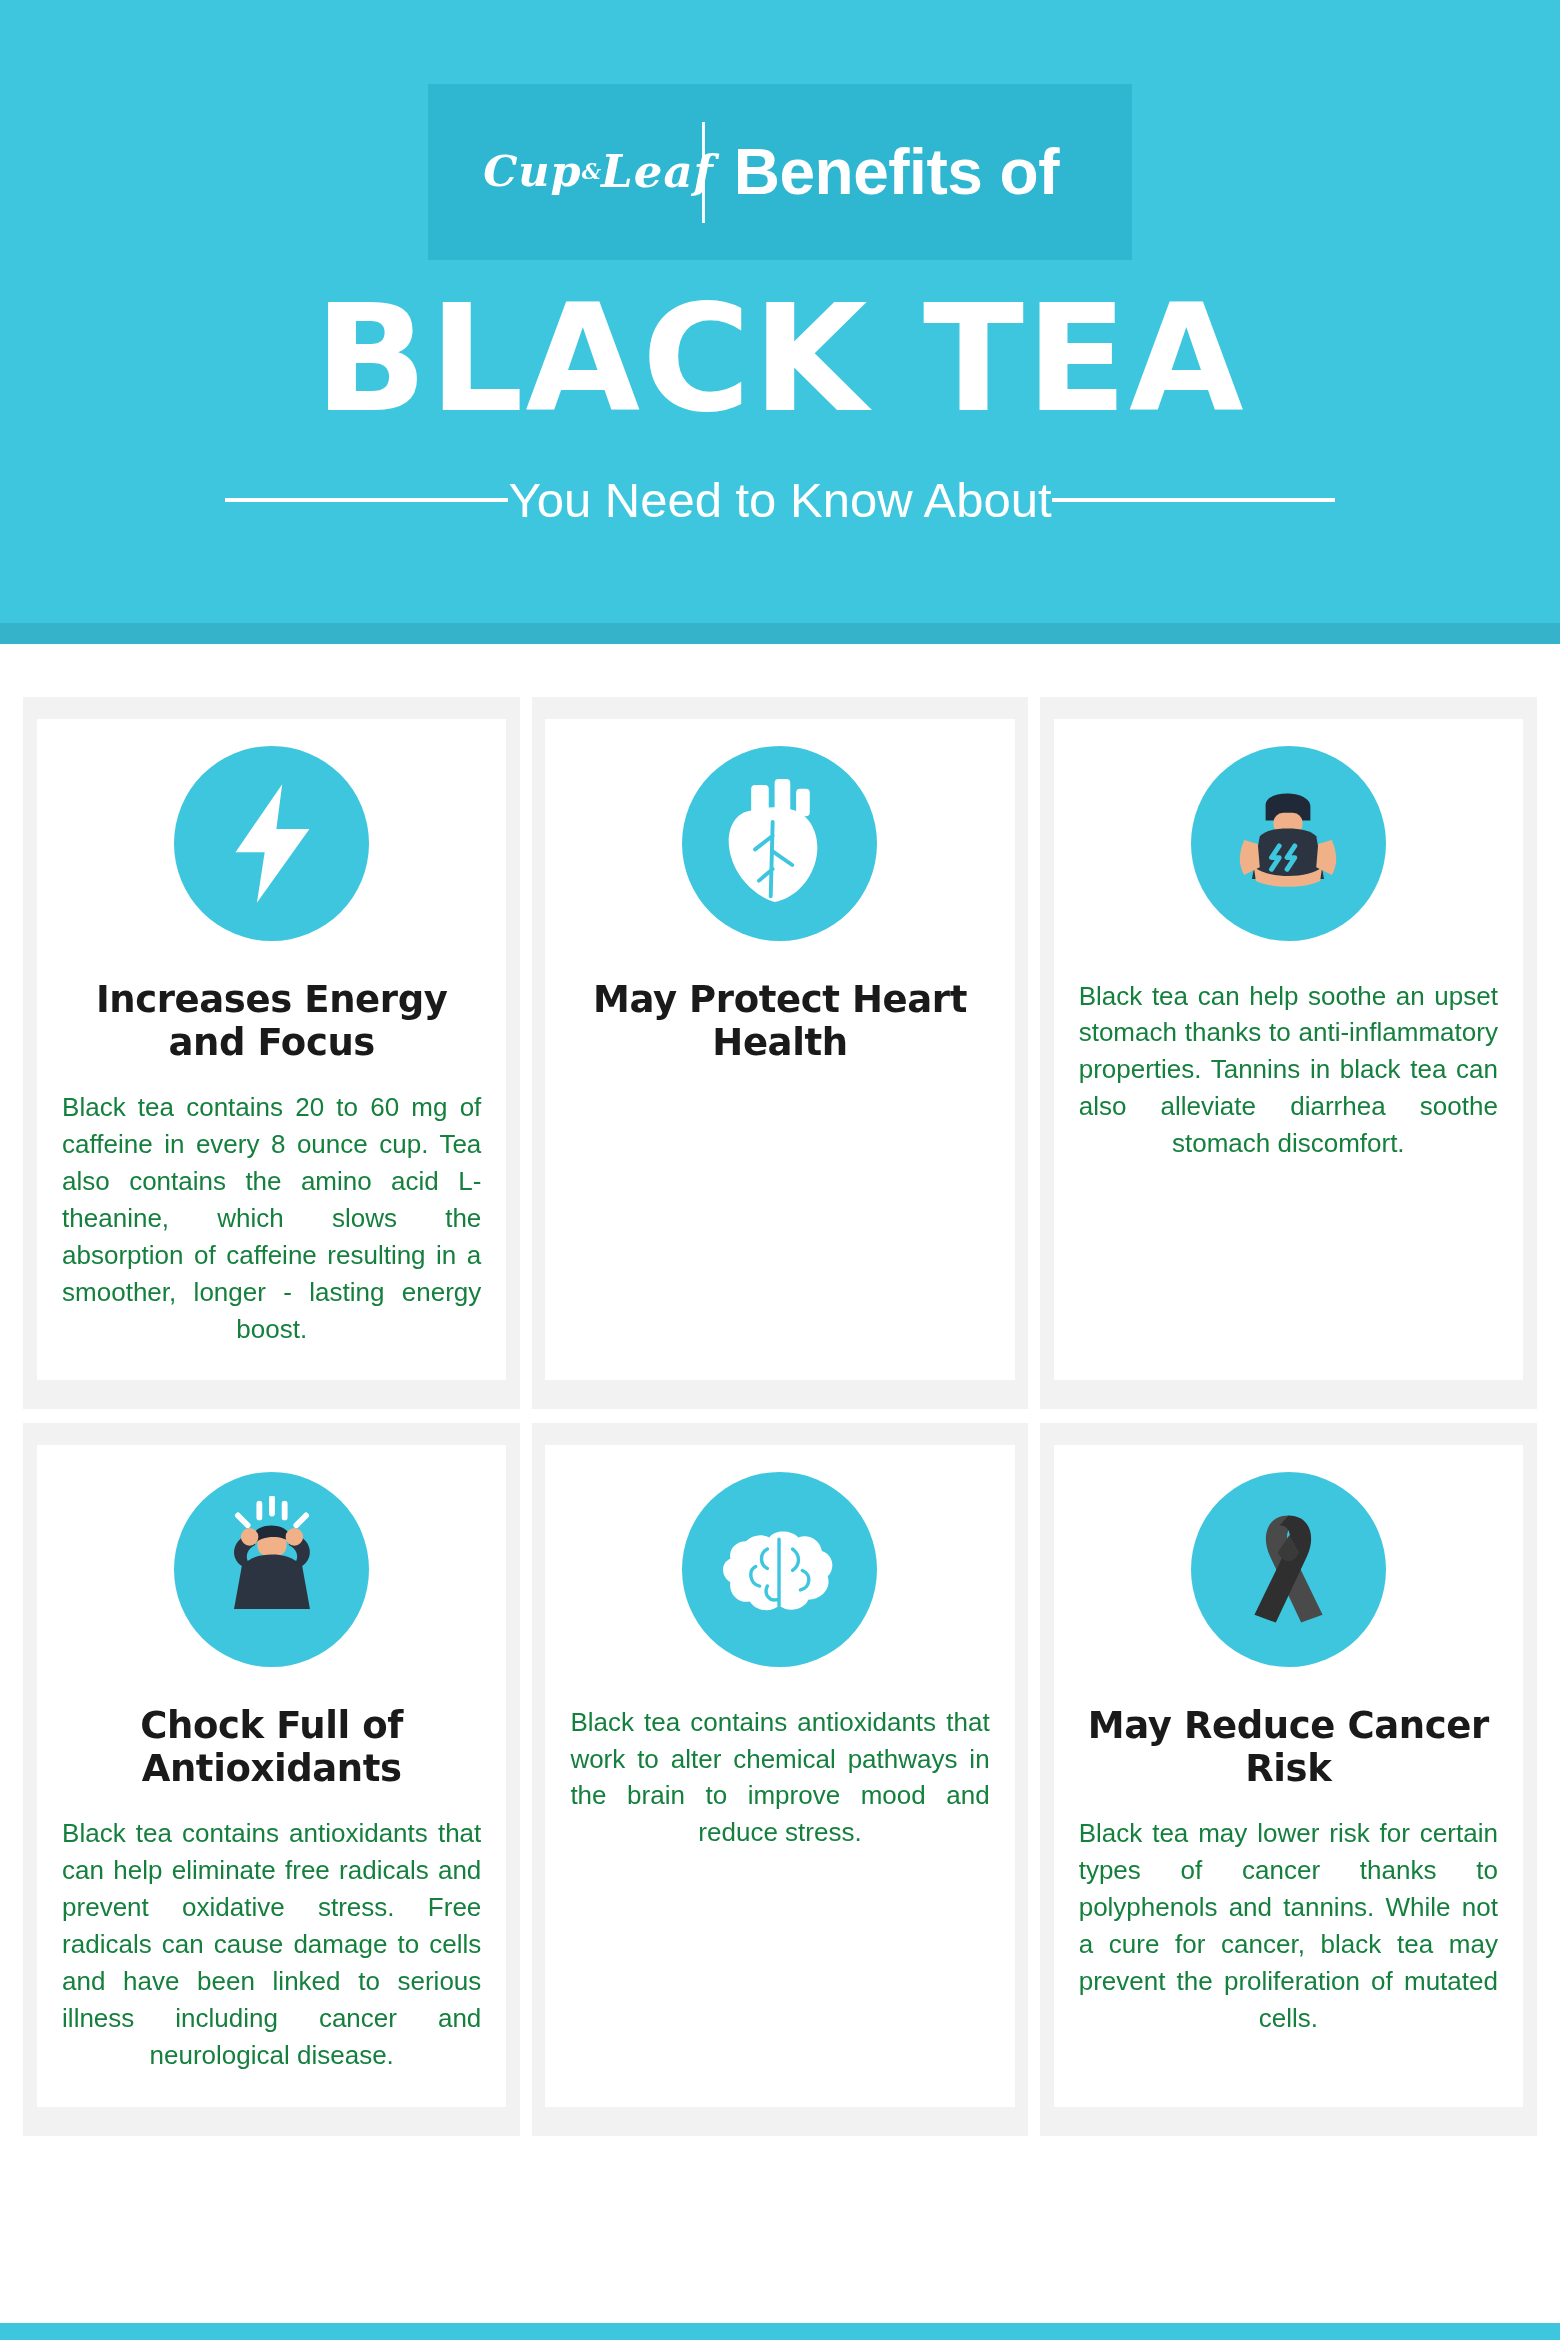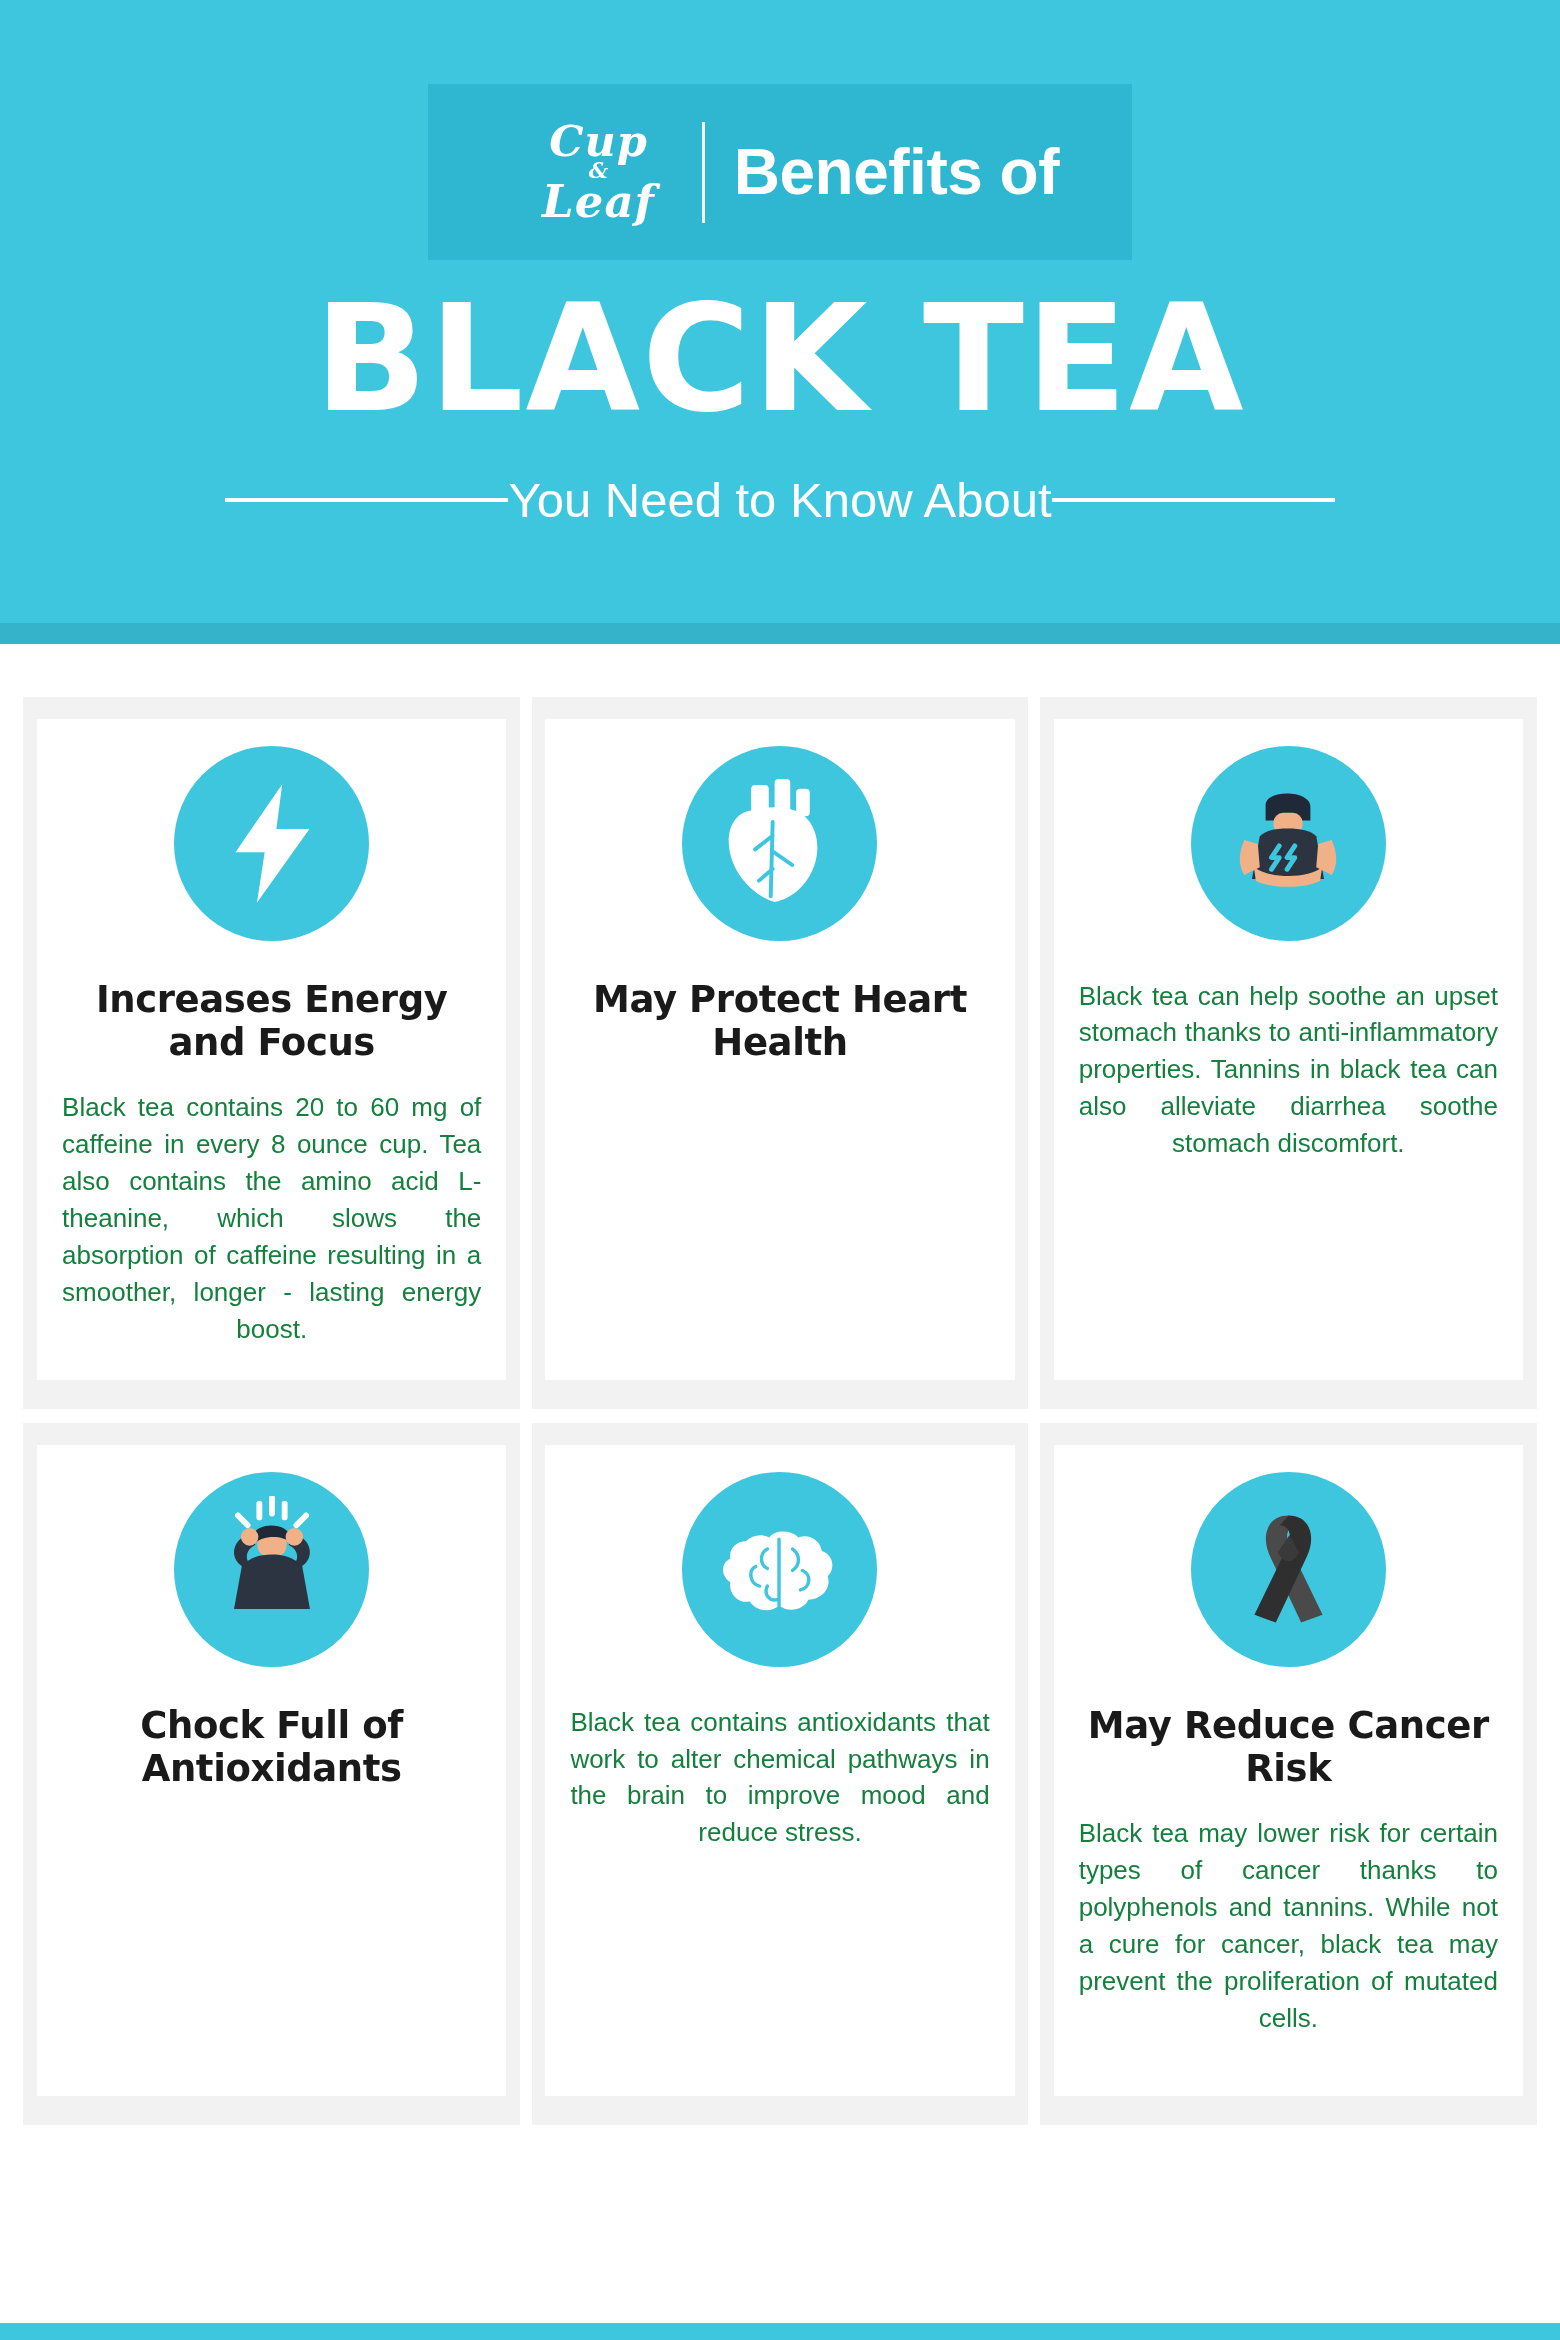--- a/index.html
+++ b/index.html
@@ -41,21 +41,21 @@
     background: #2fb7d1;
     display: flex;
     align-items: center;
     justify-content: center;
     gap: 0px;
   }
   .logo {
     width: 195px;
     height: 176px;
     display: flex;
-    flex-direction: column;
+    flex-direction: row;
     align-items: center;
     justify-content: center;
     color: #ffffff;
     font-family: "DejaVu Serif", serif;
     font-style: italic;
     line-height: 0.92;
   }
   .logo .l1 { font-size: 43px; font-weight: bold; letter-spacing: 1px; }
   .logo .l2 { font-size: 21.5px; font-weight: bold; }
   .logo .l3 { font-size: 45px; font-weight: bold; letter-spacing: 1px; }
@@ -259,20 +259,21 @@
               <rect x="60" y="36" width="30" height="26" rx="11" fill="#f0b189"></rect>
               <path d="M56 42 C56 26 94 26 94 44 L94 48 C86 40 64 40 56 50 Z" fill="#1f2937"></path>
               <path d="M44 72 C54 62 64 60 75 60 C86 60 96 62 106 72 L114 116 L36 116 Z" fill="#2b3440"></path>
               <path d="M44 72 C30 62 36 44 50 40 L58 50 C50 54 46 62 52 70 Z" fill="#2b3440"></path>
               <path d="M106 72 C120 62 114 44 100 40 L92 50 C100 54 104 62 98 70 Z" fill="#2b3440"></path>
               <circle cx="52" cy="42" r="9" fill="#f0b189"></circle>
               <circle cx="98" cy="42" r="9" fill="#f0b189"></circle>
             </svg>
           </div>
           <div class="card-title">Chock Full of Antioxidants</div>
+          <div class="card-body">Black tea contains antioxidants that can help eliminate free radicals and prevent oxidative stress. Free radicals can cause damage to cells and have been linked to serious illness including cancer and neurological disease.</div>
         </div>
       </div>
 
       <div class="card">
         <div class="card-inner">
           <div class="icon-circle">
             <svg width="146" height="127" viewBox="0 0 150 130" aria-hidden="true">
               <path d="M40 36 C30 36 22 44 24 54 C14 58 14 72 24 78 C22 90 32 100 44 98 C50 108 66 110 74 102 C84 110 100 106 104 96 C118 96 128 84 124 72 C132 64 130 50 118 46 C116 34 104 28 94 32 C86 24 70 24 64 32 C56 28 46 30 40 36 Z" fill="#ffffff"></path>
               <path d="M74 34 L74 102 M62 44 C54 48 54 60 62 64 M88 44 C96 50 96 60 88 66 M50 62 C42 66 44 80 54 82 M98 66 C108 70 106 84 96 86 M62 82 C58 90 64 98 72 96" stroke="#3ec6de" stroke-width="3.5" fill="none" stroke-linecap="round"></path>
             </svg>

